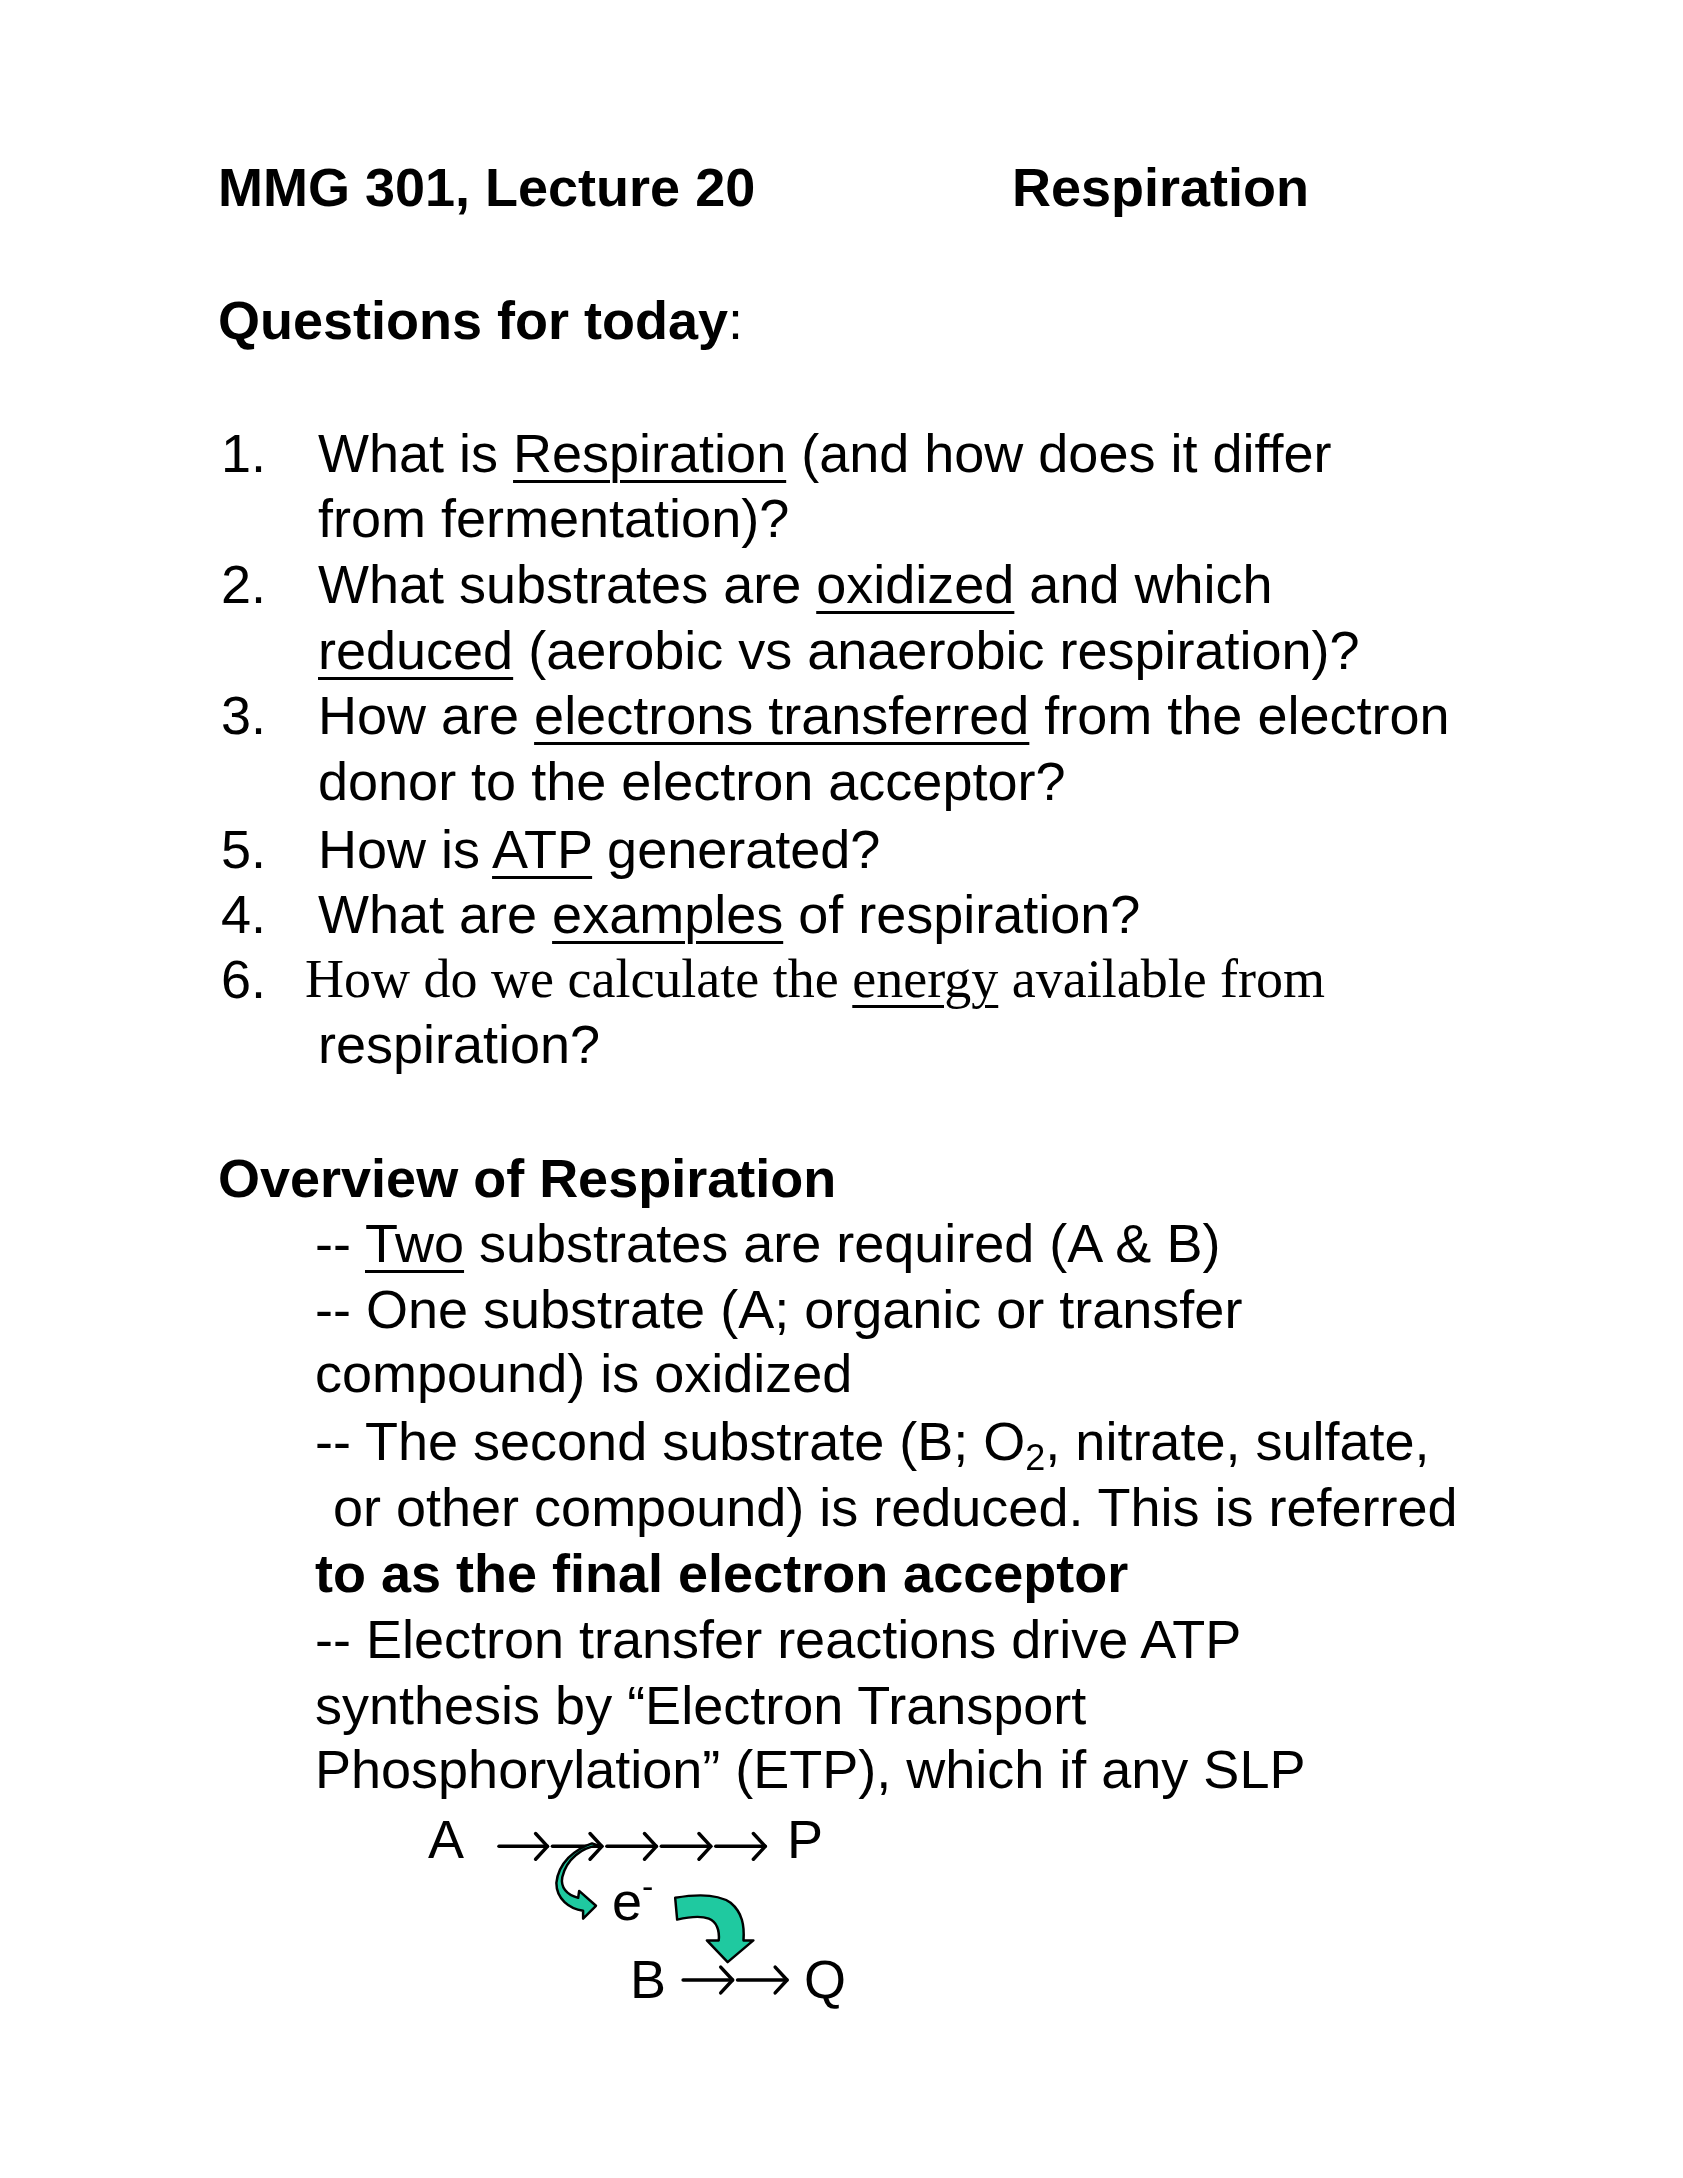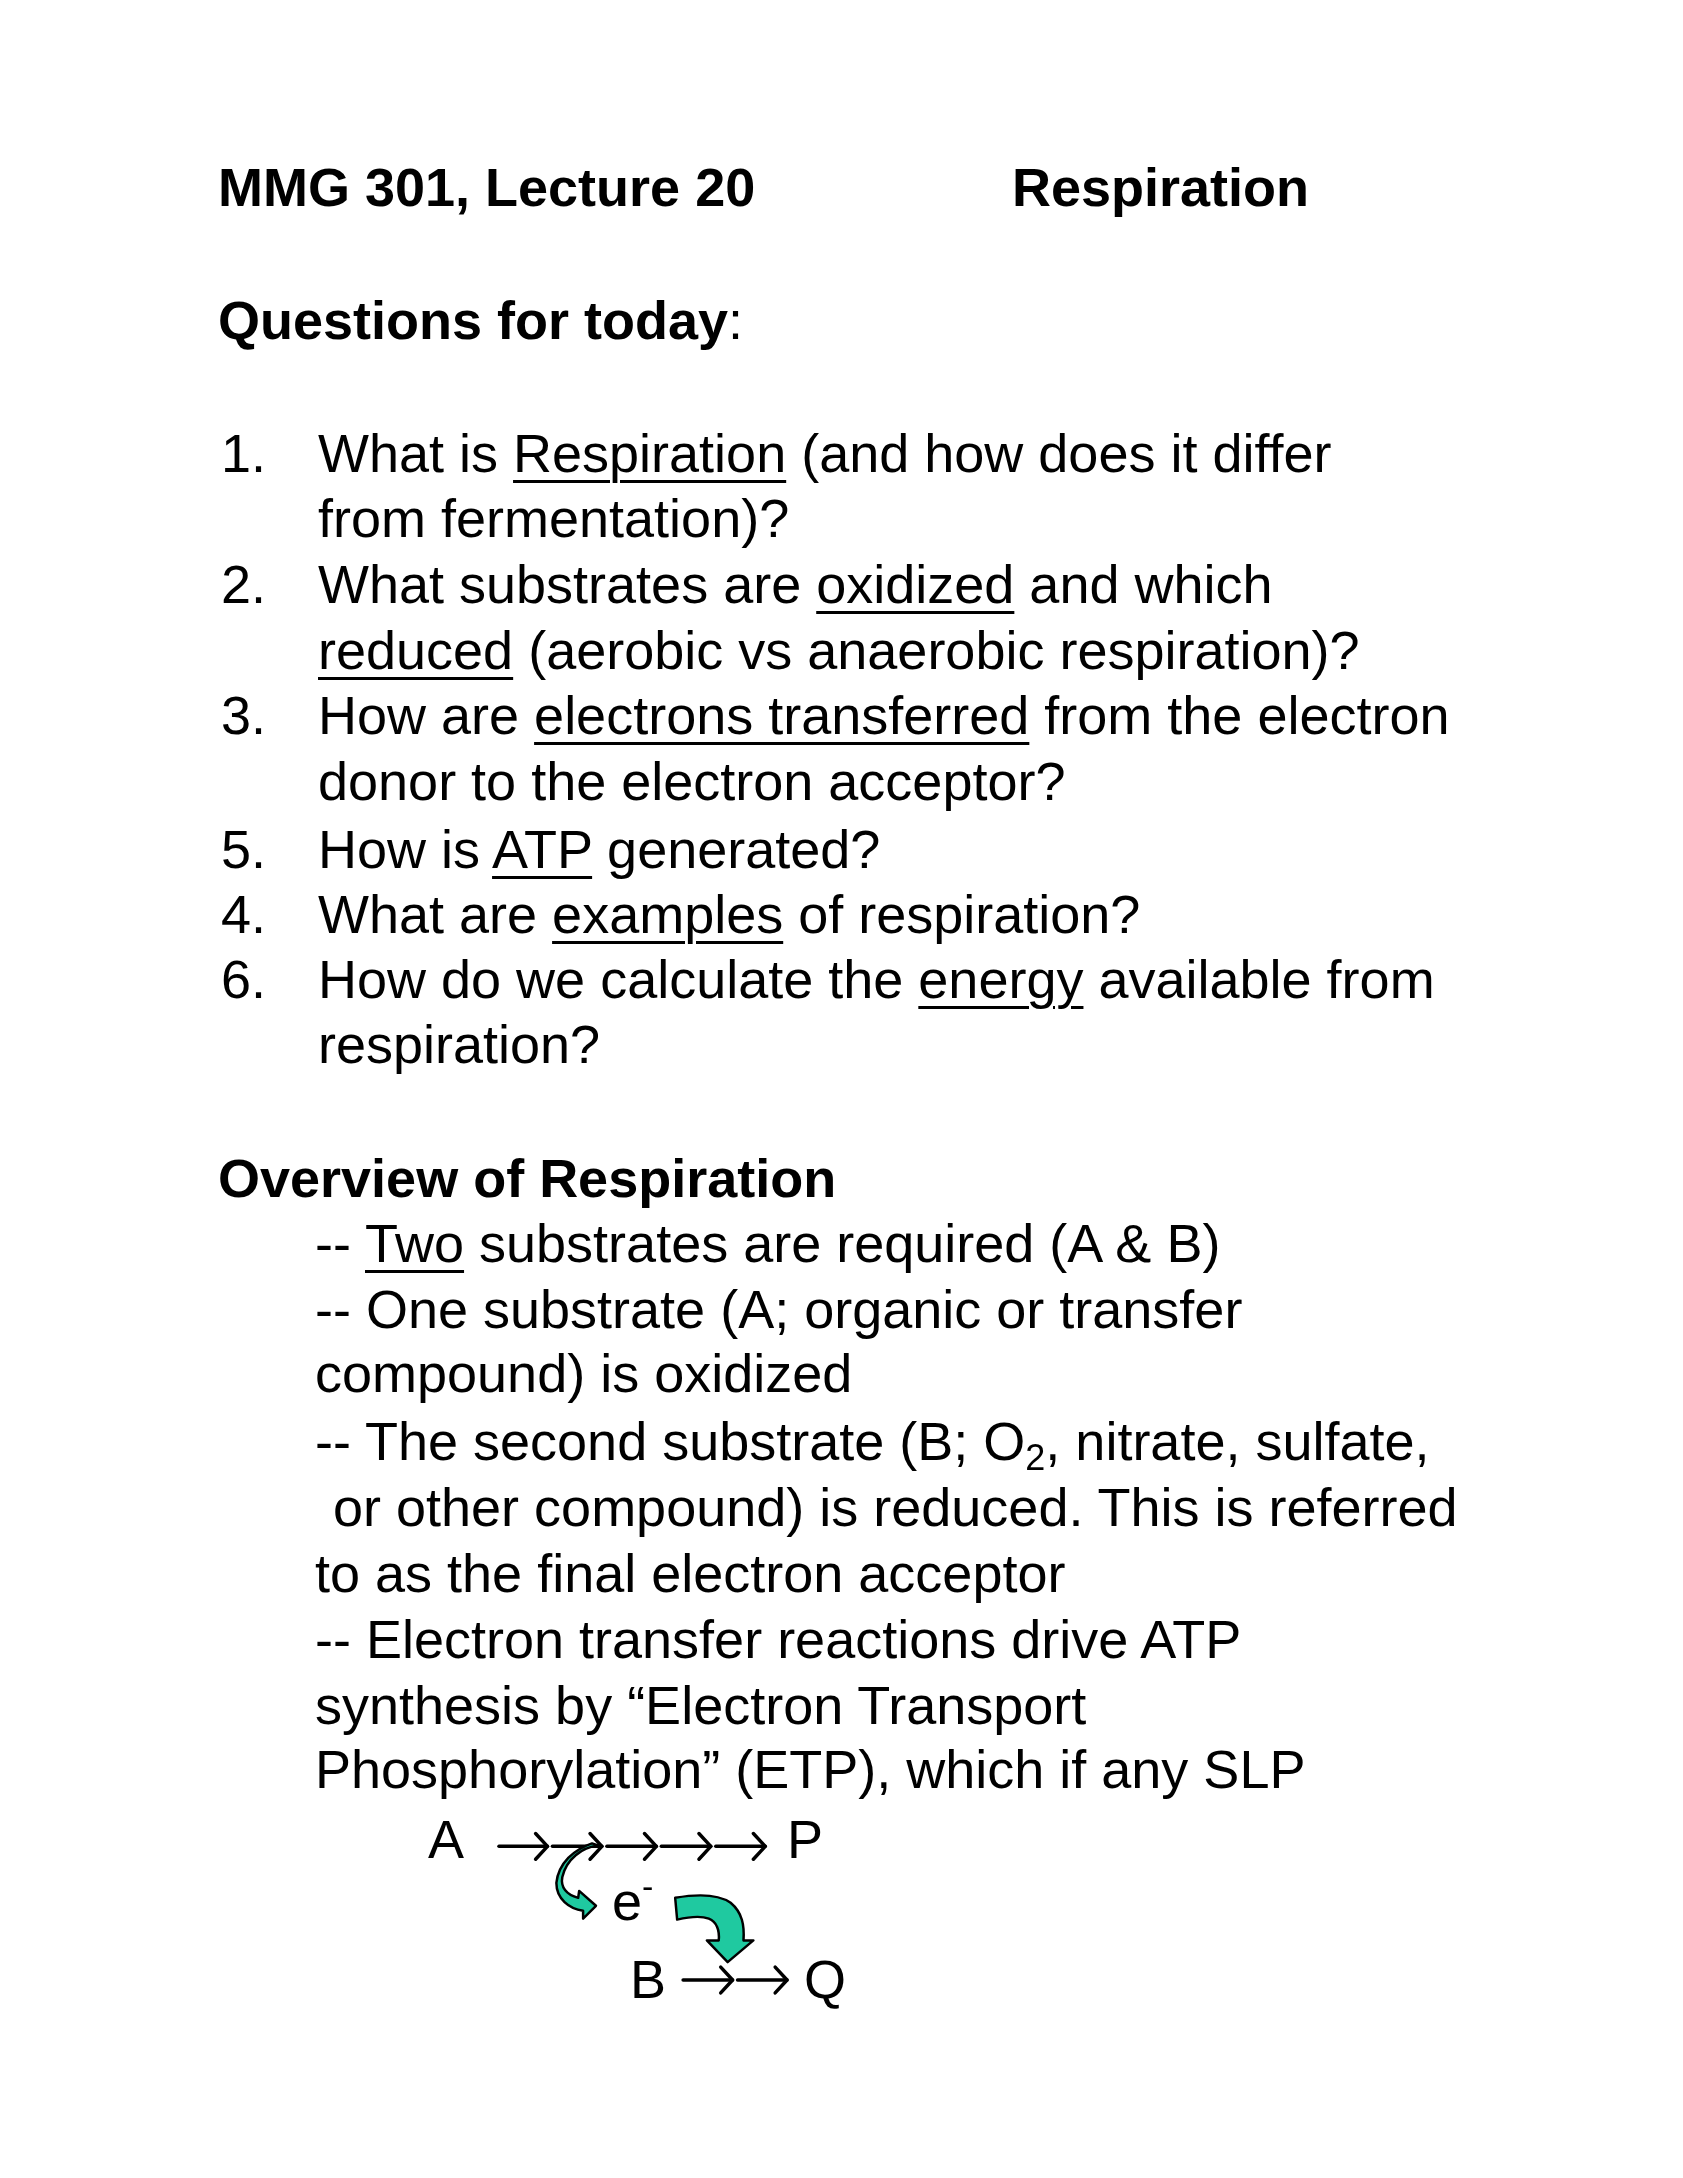--- a/index.html
+++ b/index.html
@@ -36,35 +36,35 @@
   <div class="line" style="left:318px; top:688px;"><span>How are </span><span class="u">electrons transferred</span><span> from the electron</span></div>
   <div class="line" style="left:318px; top:754px;"><span>donor to the electron acceptor?</span></div>
 
   <div class="num" style="left:221px; top:822px;">5.</div>
   <div class="line" style="left:318px; top:822px;"><span>How is </span><span class="u">ATP</span><span> generated?</span></div>
 
   <div class="num" style="left:221px; top:887px;">4.</div>
   <div class="line" style="left:318px; top:887px;"><span>What are </span><span class="u">examples</span><span> of respiration?</span></div>
 
   <div class="num" style="left:221px; top:952px;">6.</div>
-  <div class="line" style="left:318px; top:952px;"><span>How do we calculate the </span><span class="u">energy</span><span> available from</span></div>
+  <div class="line" style="left:305px; top:952px;font-family:Liberation Serif, serif;"><span>How do we calculate the </span><span class="u">energy</span><span> available from</span></div>
   <div class="line" style="left:318px; top:1017px;"><span>respiration?</span></div>
 </div>
 
 <div class="line bold" style="left:218px; top:1151px;">Overview of Respiration</div>
 
 <div>
   <div class="line" style="left:315px; top:1216px;"><span>-- </span><span class="u">Two</span><span> substrates are required (A &amp; B)</span></div>
 
   <div class="line" style="left:315px; top:1282px;">-- One substrate (A; organic or transfer</div>
   <div class="line" style="left:315px; top:1346px;">compound) is oxidized</div>
 
   <div class="line" style="left:315px; top:1414px;"><span>-- The second substrate (B; O</span><sub>2</sub><span>, nitrate, sulfate,</span></div>
   <div class="line" style="left:315px; top:1480px;margin-left:18px;">or other compound) is reduced. This is referred</div>
-  <div class="line" style="left:315px; top:1546px;">to as the final electron acceptor</div>
+  <div class="line" style="left:315px; top:1546px;font-weight:bold;">to as the final electron acceptor</div>
 
   <div class="line" style="left:315px; top:1612px;">-- Electron transfer reactions drive ATP</div>
   <div class="line" style="left:315px; top:1678px;">synthesis by “Electron Transport</div>
   <div class="line" style="left:315px; top:1742px;">Phosphorylation” (ETP), which if any SLP</div>
 </div>
 
 <div>
   <div class="dtext" style="left:428px; top:1812px;">A</div>
   <svg class="diag" viewBox="0 0 1700 2200" width="1683" height="2178">
 

